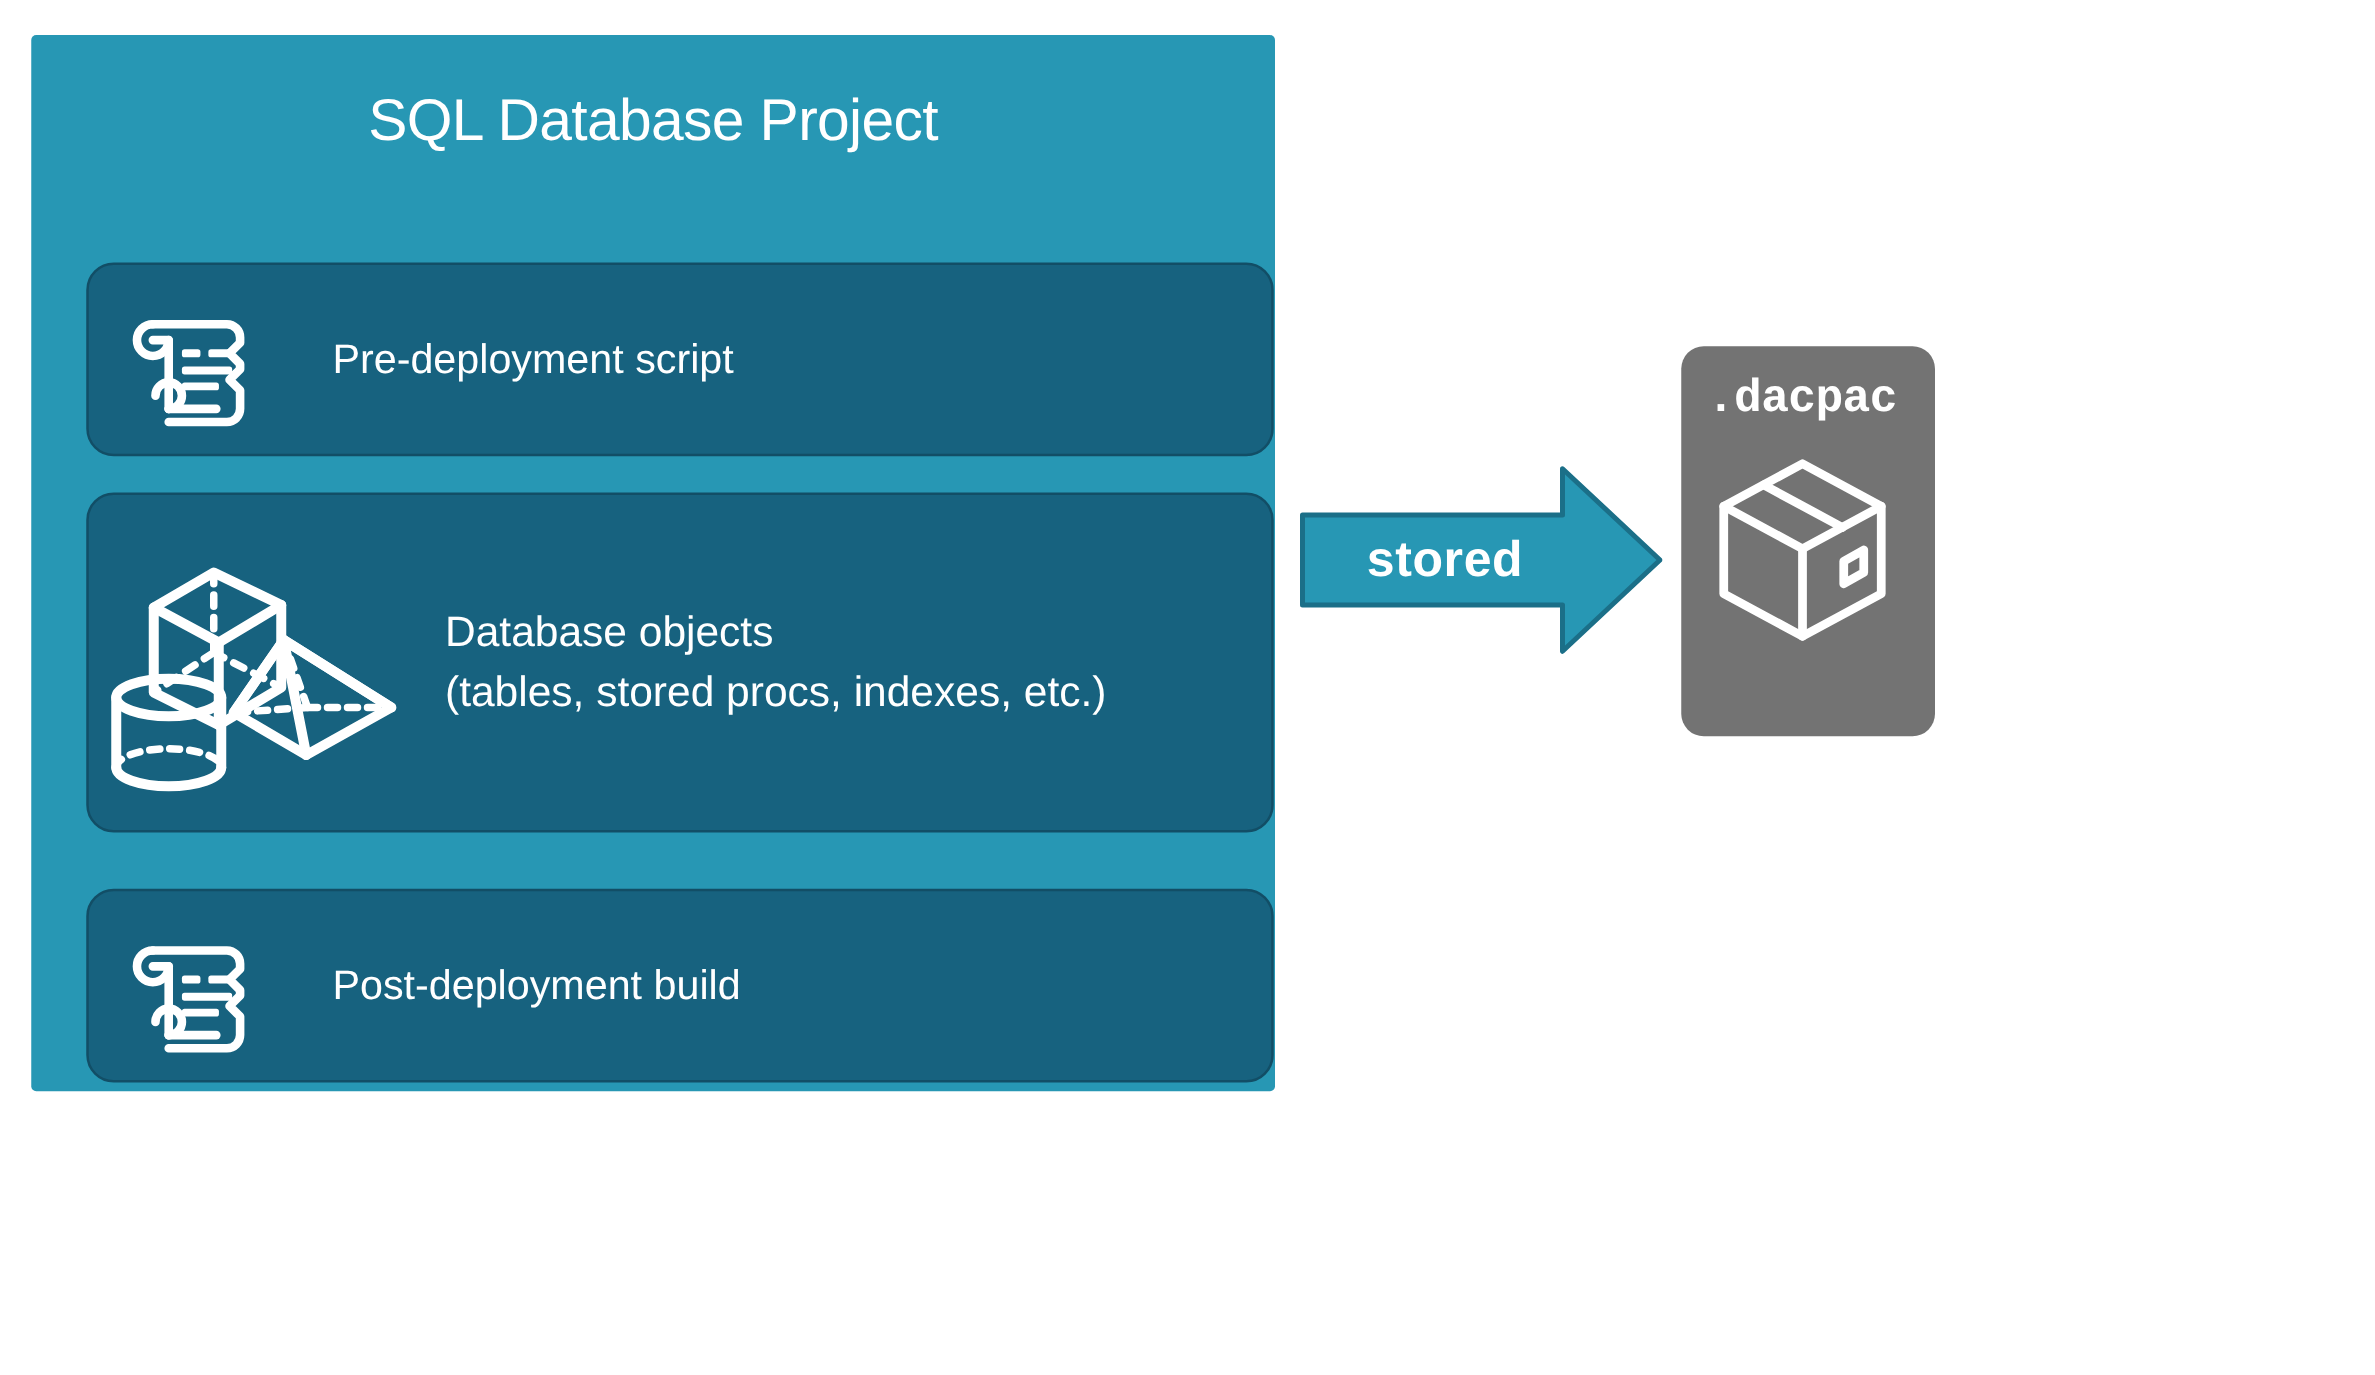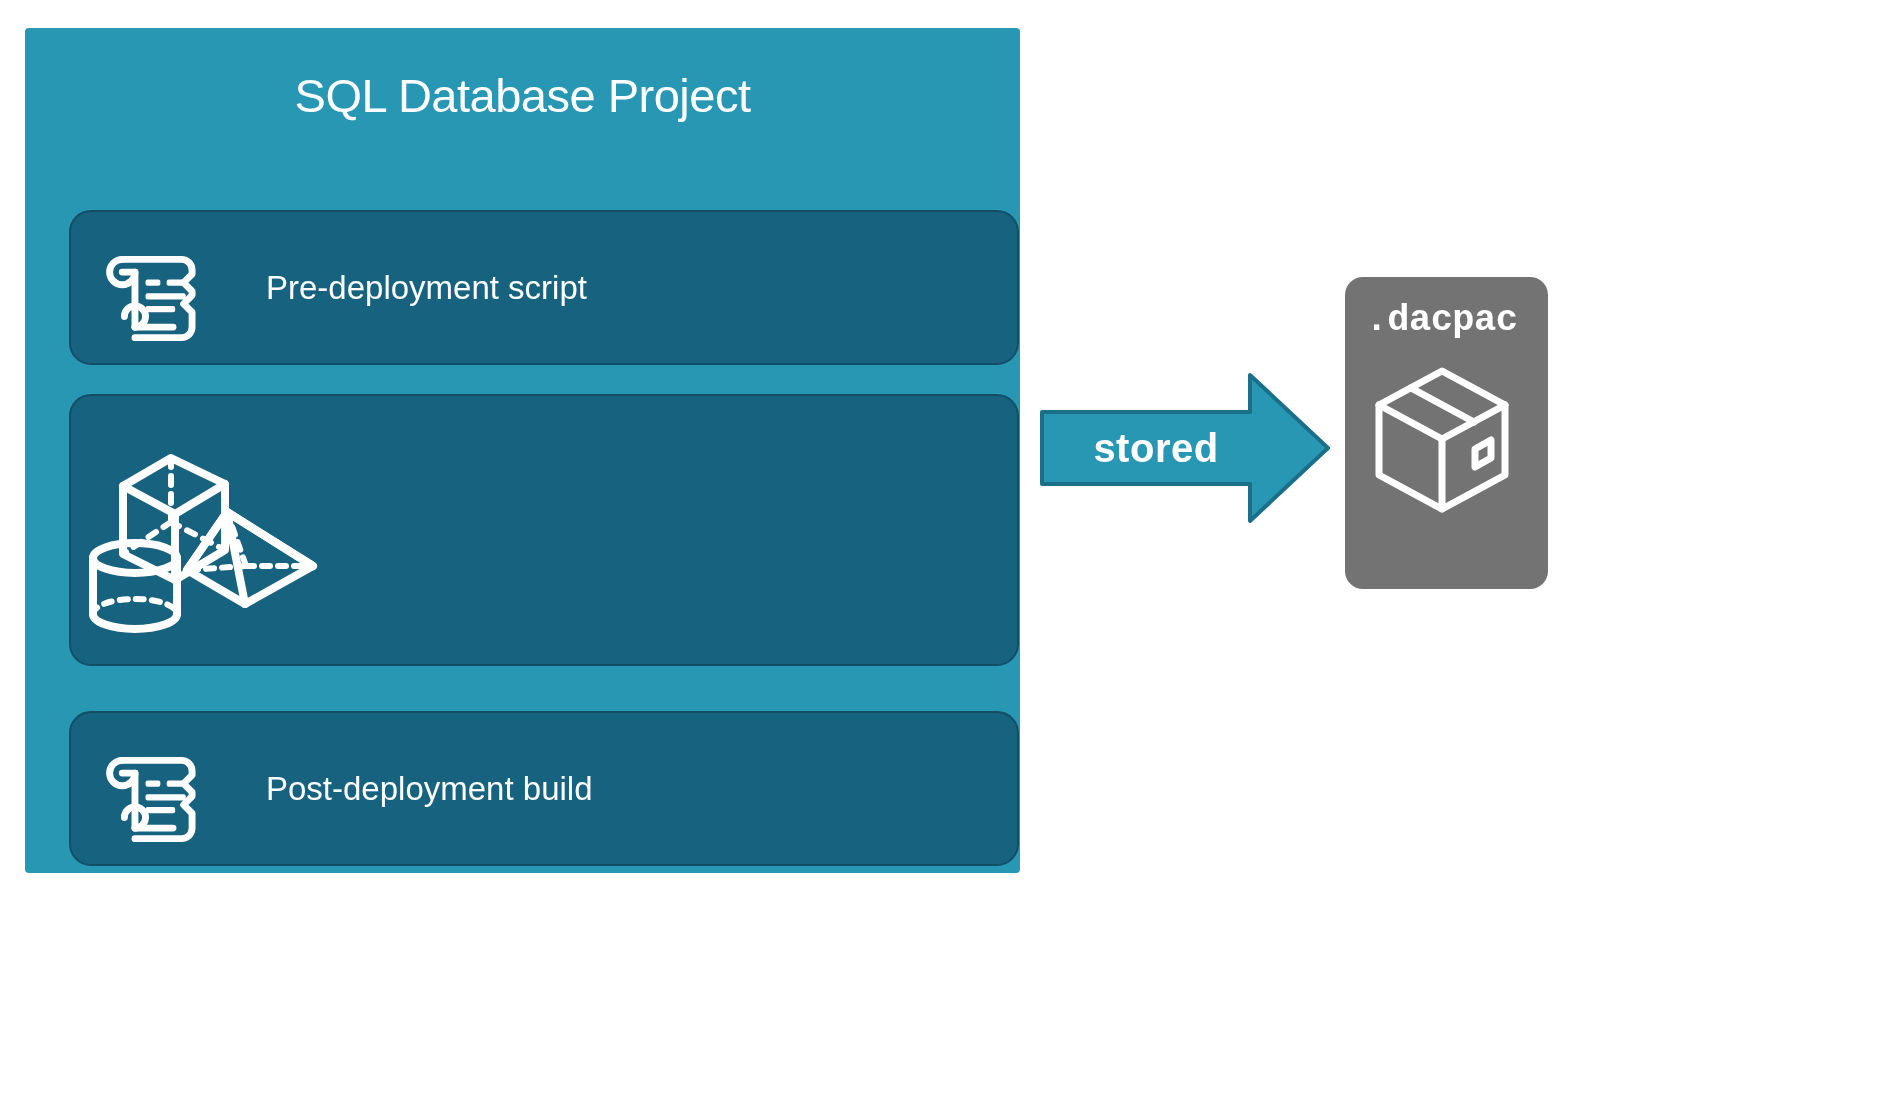--- a/index.html
+++ b/index.html
@@ -131,20 +131,22 @@
             <ellipse cx="52" cy="140" rx="42" ry="15"></ellipse>
             <path d="M10 140 V196"></path>
             <path d="M94 140 V196"></path>
             <path d="M10 196 a42 15 0 0 0 84 0"></path>
           </g>
           <g fill="none" stroke="#ffffff" stroke-width="6" stroke-linecap="round" stroke-dasharray="8 8">
             <path d="M10 196 a42 15 0 0 1 84 0"></path>
           </g>
         </svg>
       </div>
+      <div class="item-label">Database objects
+(tables, stored procs, indexes, etc.)</div>
     </div>
 
     <div class="item-card" id="card-post">
       <div class="icon-slot">
         <svg viewBox="0 0 120 104" width="130" height="110" aria-hidden="true">
           <g fill="none" stroke="#ffffff" stroke-width="6.5" stroke-linecap="round" stroke-linejoin="round">
             <path d="M30 24 a12 12 0 1 0 12 12 h-12"></path>
             <path d="M30 24 H86 a10 10 0 0 1 10 10 v4 l-8 8 l8 8 v4 l-8 8 l8 8 v14
                      a10 10 0 0 1 -10 10 H42"></path>
             <path d="M42 36 V88"></path>

